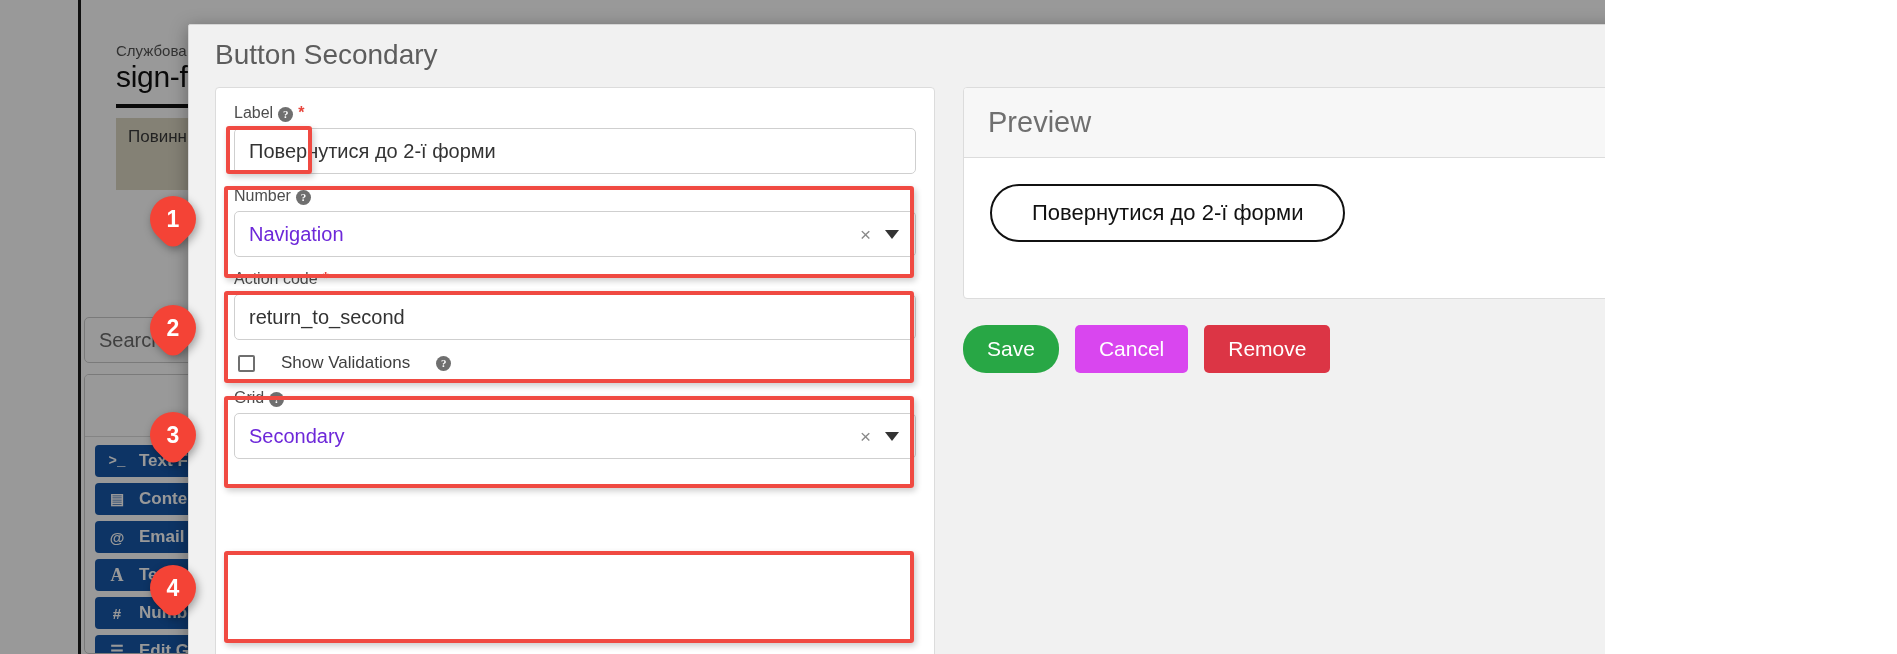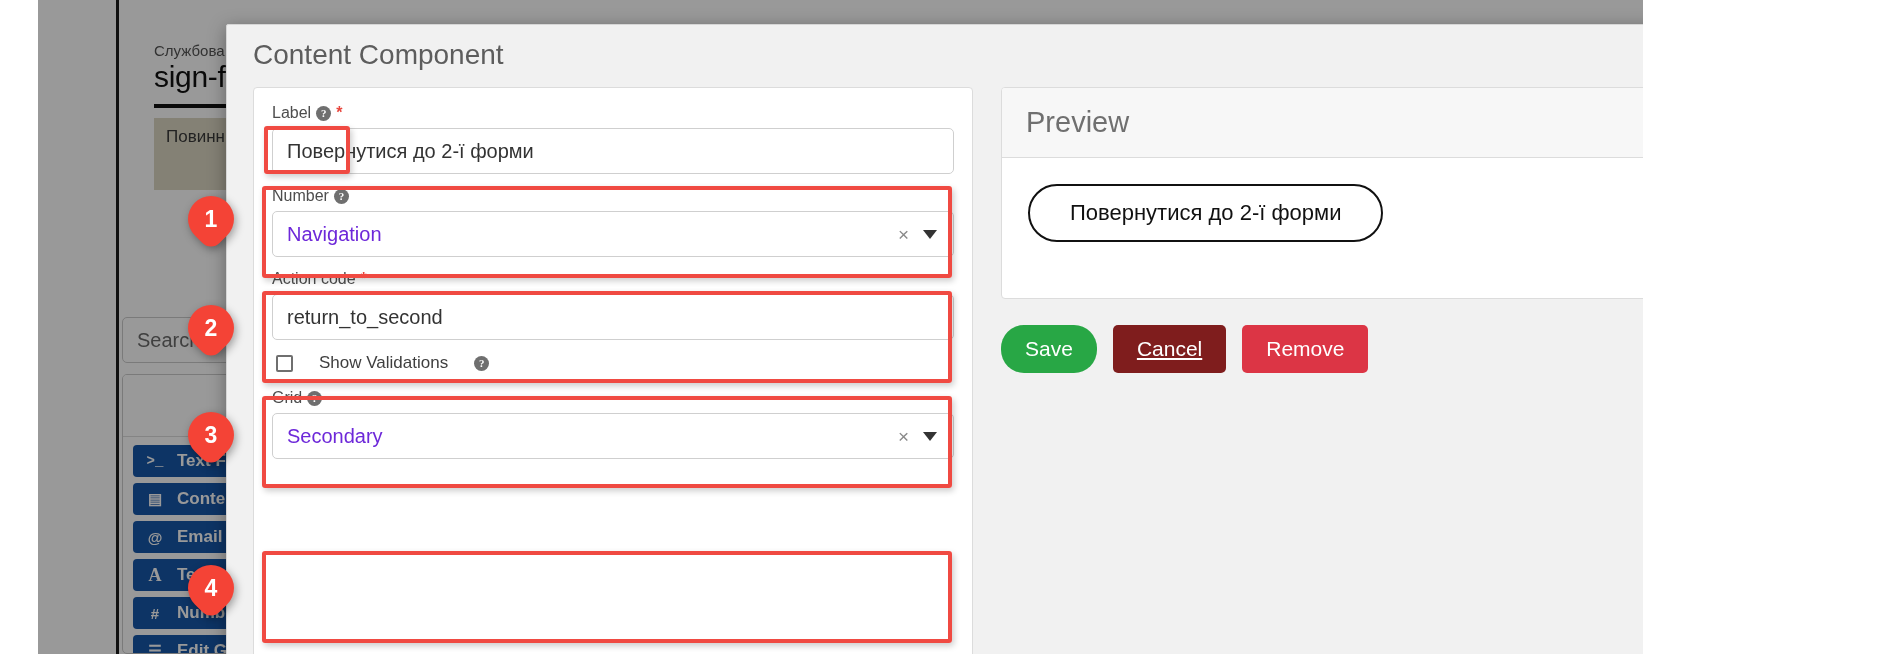--- a/index.html
+++ b/index.html
@@ -4,21 +4,21 @@
 <title>Button Component</title>
 <style>
   * { box-sizing: border-box; }
   html, body {
     margin: 0; padding: 0;
     width: 1897px; height: 654px;
     overflow: hidden;
     font-family: "Liberation Sans", sans-serif;
     background: #ffffff;
   }
-  #root { position: relative; width: 1605px; height: 654px; overflow: hidden; margin-left: 38px; }
+  #root { position: relative; width: 1605px; height: 654px; overflow: hidden; }
 
   
   .bg-page {
     position: absolute; left: 0; top: 0; width: 1897px; height: 654px;
     background: #ffffff;
   }
   .bg-left-rail {
     position: absolute; left: 0; top: 0; width: 81px; height: 654px;
     background: #ffffff; border-right: 3px solid #1c1c1c;
   }
@@ -129,21 +129,21 @@
   }
   .tab.active {
     background: #ffffff; color: #4d4d4d;
     border: 1px solid #dcdcdc; border-bottom-color: #ffffff;
   }
   .fields { padding: 16px 18px 0 18px; }
 
   .field { position: relative; margin-bottom: 13px; }
   .flabel {
     font-size: 16px; color: #4d4d4d; margin-bottom: 6px;
-    display: flex; align-items: center; gap: 5px;
+    display: flex; align-items: flex-end; gap: 5px;
   }
   .req { color: #e8453c; font-weight: bold; }
   .qmark {
     display: inline-block; width: 15px; height: 15px; border-radius: 50%;
     background: #6f6f6f; color: #fff; font-size: 11px; font-weight: bold;
     line-height: 15px; text-align: center; cursor: pointer;
     font-family: "Liberation Serif", serif;
   }
   .fcontrol {
     height: 46px; border: 1px solid #cfcfcf; border-radius: 5px;
@@ -189,21 +189,21 @@
     display: inline-block; border: 2px solid #111; background: #fff;
     color: #111; border-radius: 999px; padding: 14px 40px;
     font-size: 22px; cursor: pointer;
   }
   .action-row { display: flex; gap: 16px; margin-top: 26px; }
   .abtn {
     border: none; border-radius: 5px; color: #fff; font-size: 21px;
     padding: 12px 24px; cursor: pointer; font-family: "Liberation Sans", sans-serif;
   }
   .abtn.save   { background: #28a745; border-radius: 23px; }
-  .abtn.cancel { background: #7f1d1d; text-decoration: underline; }
+  .abtn.cancel { background: #d946ef; }
   .abtn.remove { background: #dc3545; }
 
   
   .scrollbar {
     position: absolute; right: 0px; top: 24px; width: 21px; height: 660px;
     background: #f1f1f1; border-left: 1px solid #e3e3e3;
   }
   .sb-up {
     height: 22px; display: flex; align-items: center; justify-content: center;
     background: #f1f1f1; cursor: pointer;
@@ -281,21 +281,21 @@
         </div>
       </div>
     </div>
   </div>
 
   <div class="backdrop"></div>
 
   <div class="modal">
 
     <div class="modal-header">
-      <div class="modal-title">Content Component</div>
+      <div class="modal-title">Button Secondary</div>
       <div class="modal-close">×</div>
       <div class="help-link">
         <svg class="help-ico" width="17" height="15" viewBox="0 0 17 15">
           <rect x="0.5" y="0.5" width="10" height="8" rx="1.2" fill="none" stroke="#1a85f5" stroke-width="2"></rect>
           <rect x="5.5" y="5.5" width="10" height="8" rx="1.2" fill="#ffffff" stroke="#1a85f5" stroke-width="2"></rect>
         </svg>
         <span>Help</span>
       </div>
     </div>
 

